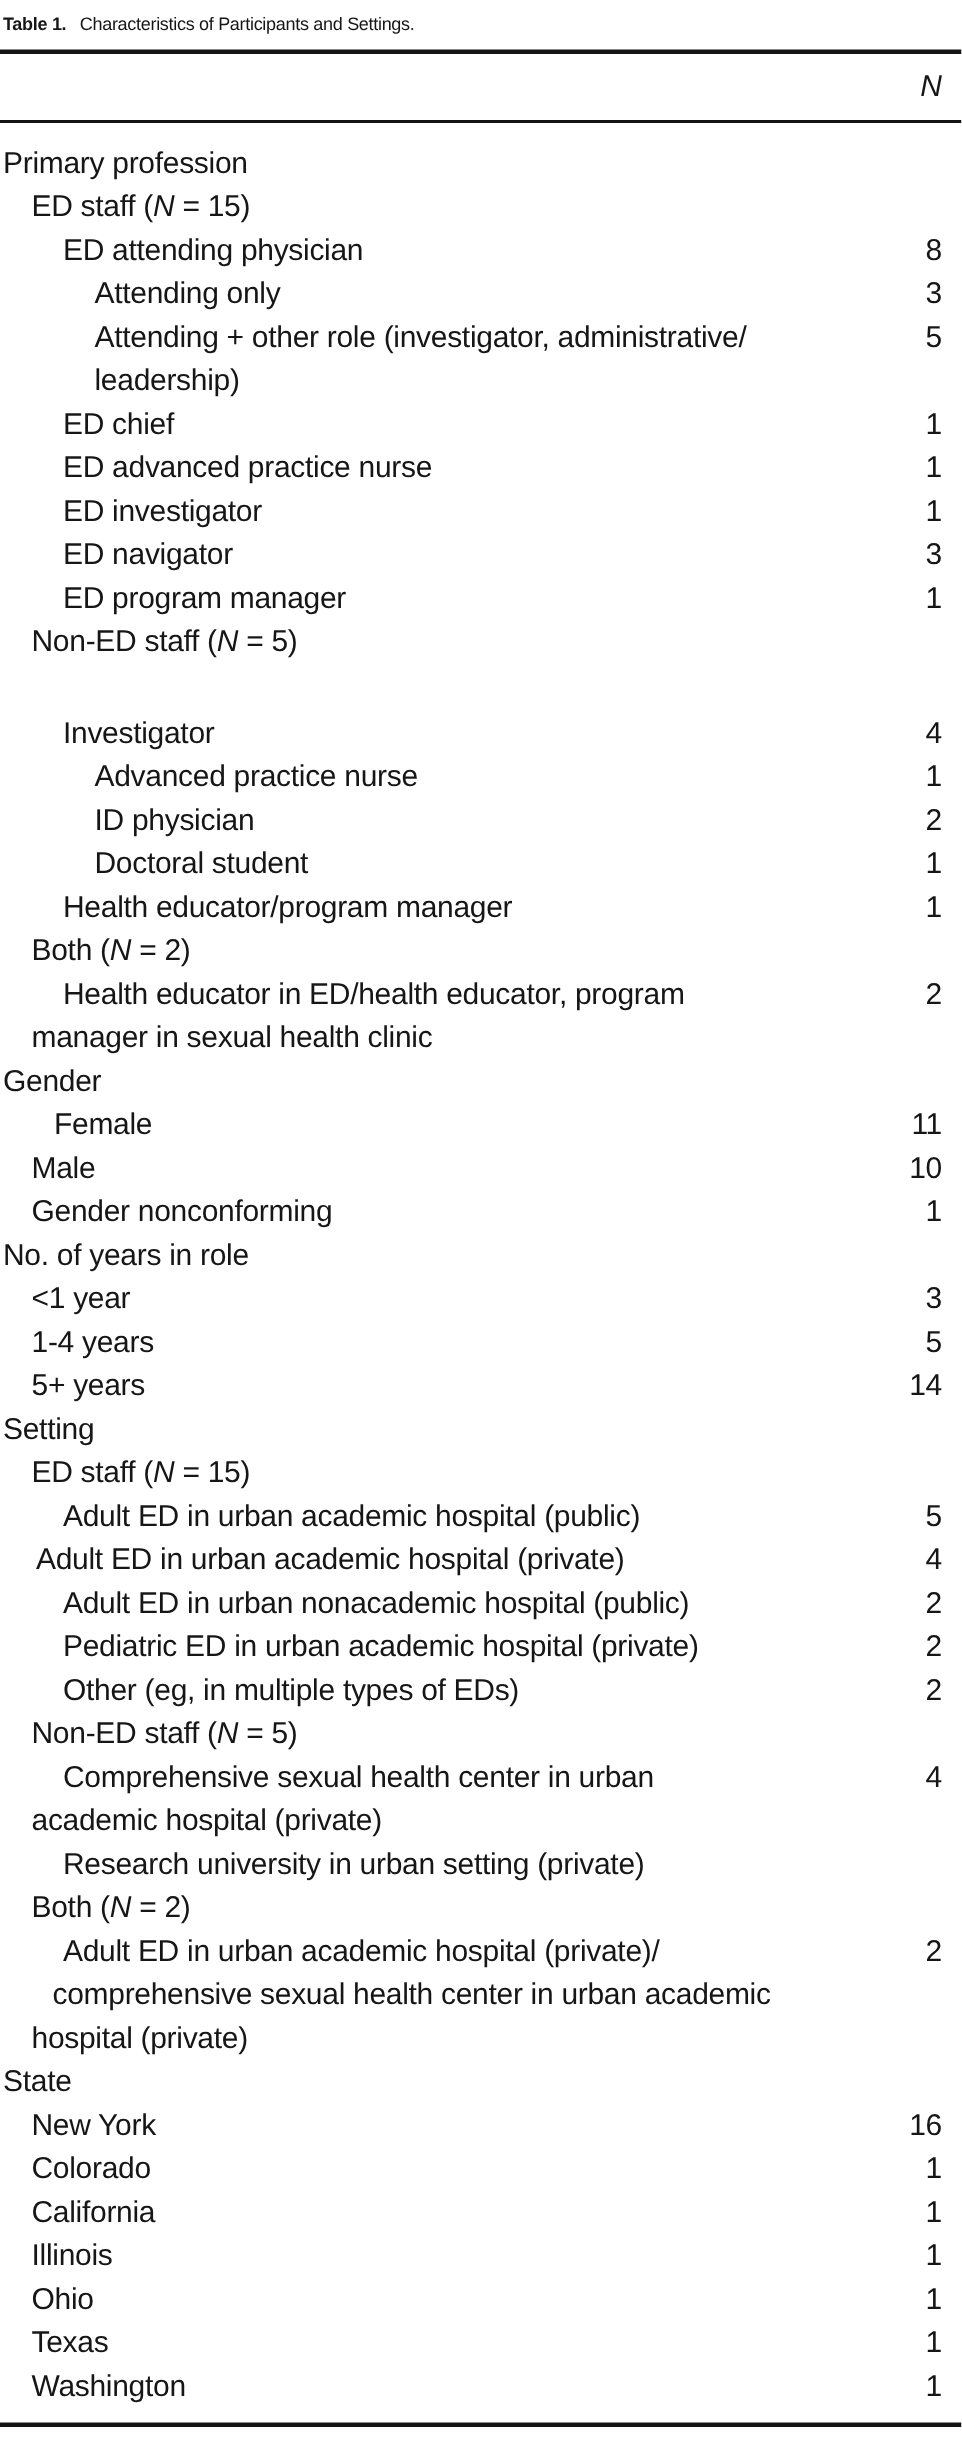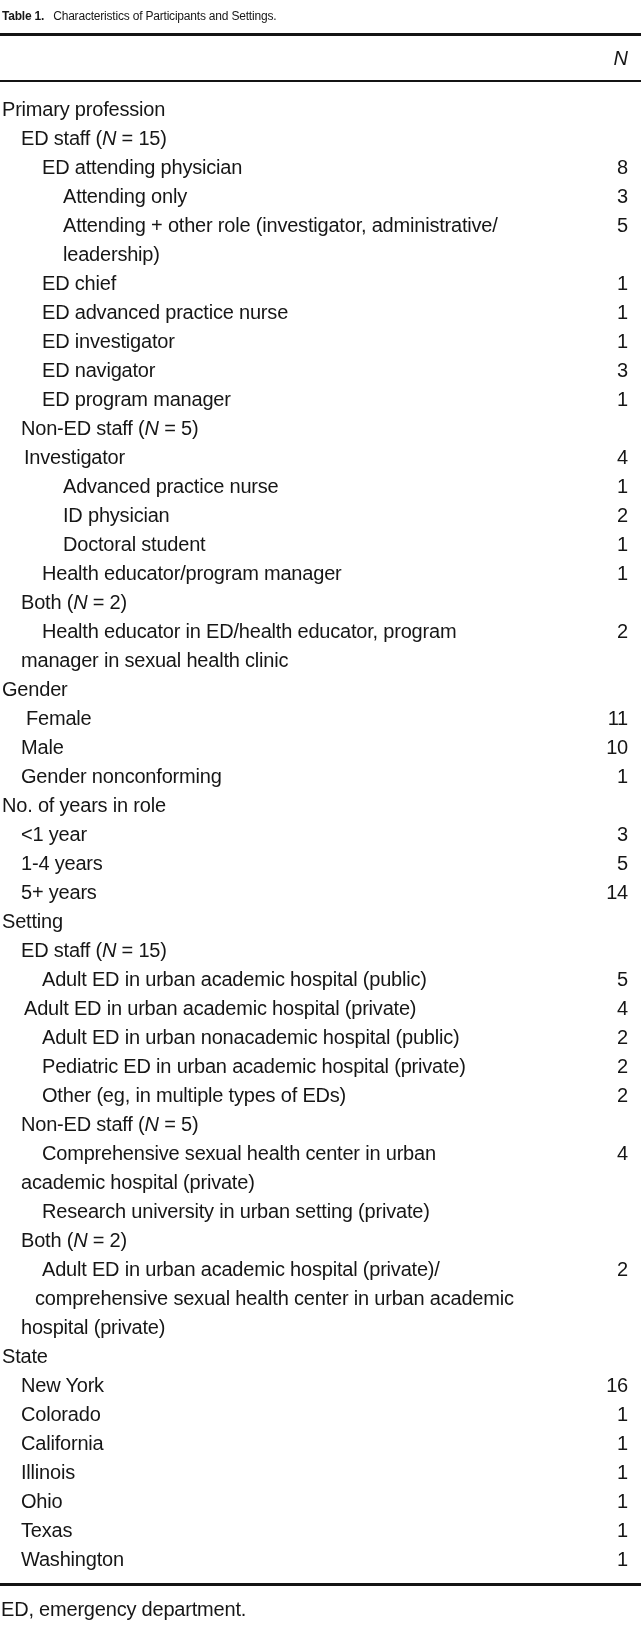--- a/index.html
+++ b/index.html
@@ -133,21 +133,21 @@
       </div>
       <div class="row">
         <span class="lbl" style="padding-left: 42px;">ED program manager</span>
         <span class="val">1</span>
       </div>
       <div class="row">
         <span class="lbl" style="padding-left: 21px;">Non-ED staff (<i class="nvar">N</i> = 5)</span>
         <span class="val"></span>
       </div>
       <div class="row">
-        <span class="lbl" style="padding-left: 24px;">Investigator</span>
+        <span class="lbl" style="padding-left: 42px; margin-top: 32px;">Investigator</span>
         <span class="val">4</span>
       </div>
       <div class="row">
         <span class="lbl" style="padding-left: 63px;">Advanced practice nurse</span>
         <span class="val">1</span>
       </div>
       <div class="row">
         <span class="lbl" style="padding-left: 63px;">ID physician</span>
         <span class="val">2</span>
       </div>
@@ -169,21 +169,21 @@
       </div>
       <div class="row">
         <span class="lbl" style="padding-left: 21px;">manager in sexual health clinic</span>
         <span class="val"></span>
       </div>
       <div class="row">
         <span class="lbl" style="padding-left: 2px;">Gender</span>
         <span class="val"></span>
       </div>
       <div class="row">
-        <span class="lbl" style="padding-left: 26px;">Female</span>
+        <span class="lbl" style="padding-left: 36px;">Female</span>
         <span class="val">11</span>
       </div>
       <div class="row">
         <span class="lbl" style="padding-left: 21px;">Male</span>
         <span class="val">10</span>
       </div>
       <div class="row">
         <span class="lbl" style="padding-left: 21px;">Gender nonconforming</span>
         <span class="val">1</span>
       </div>

